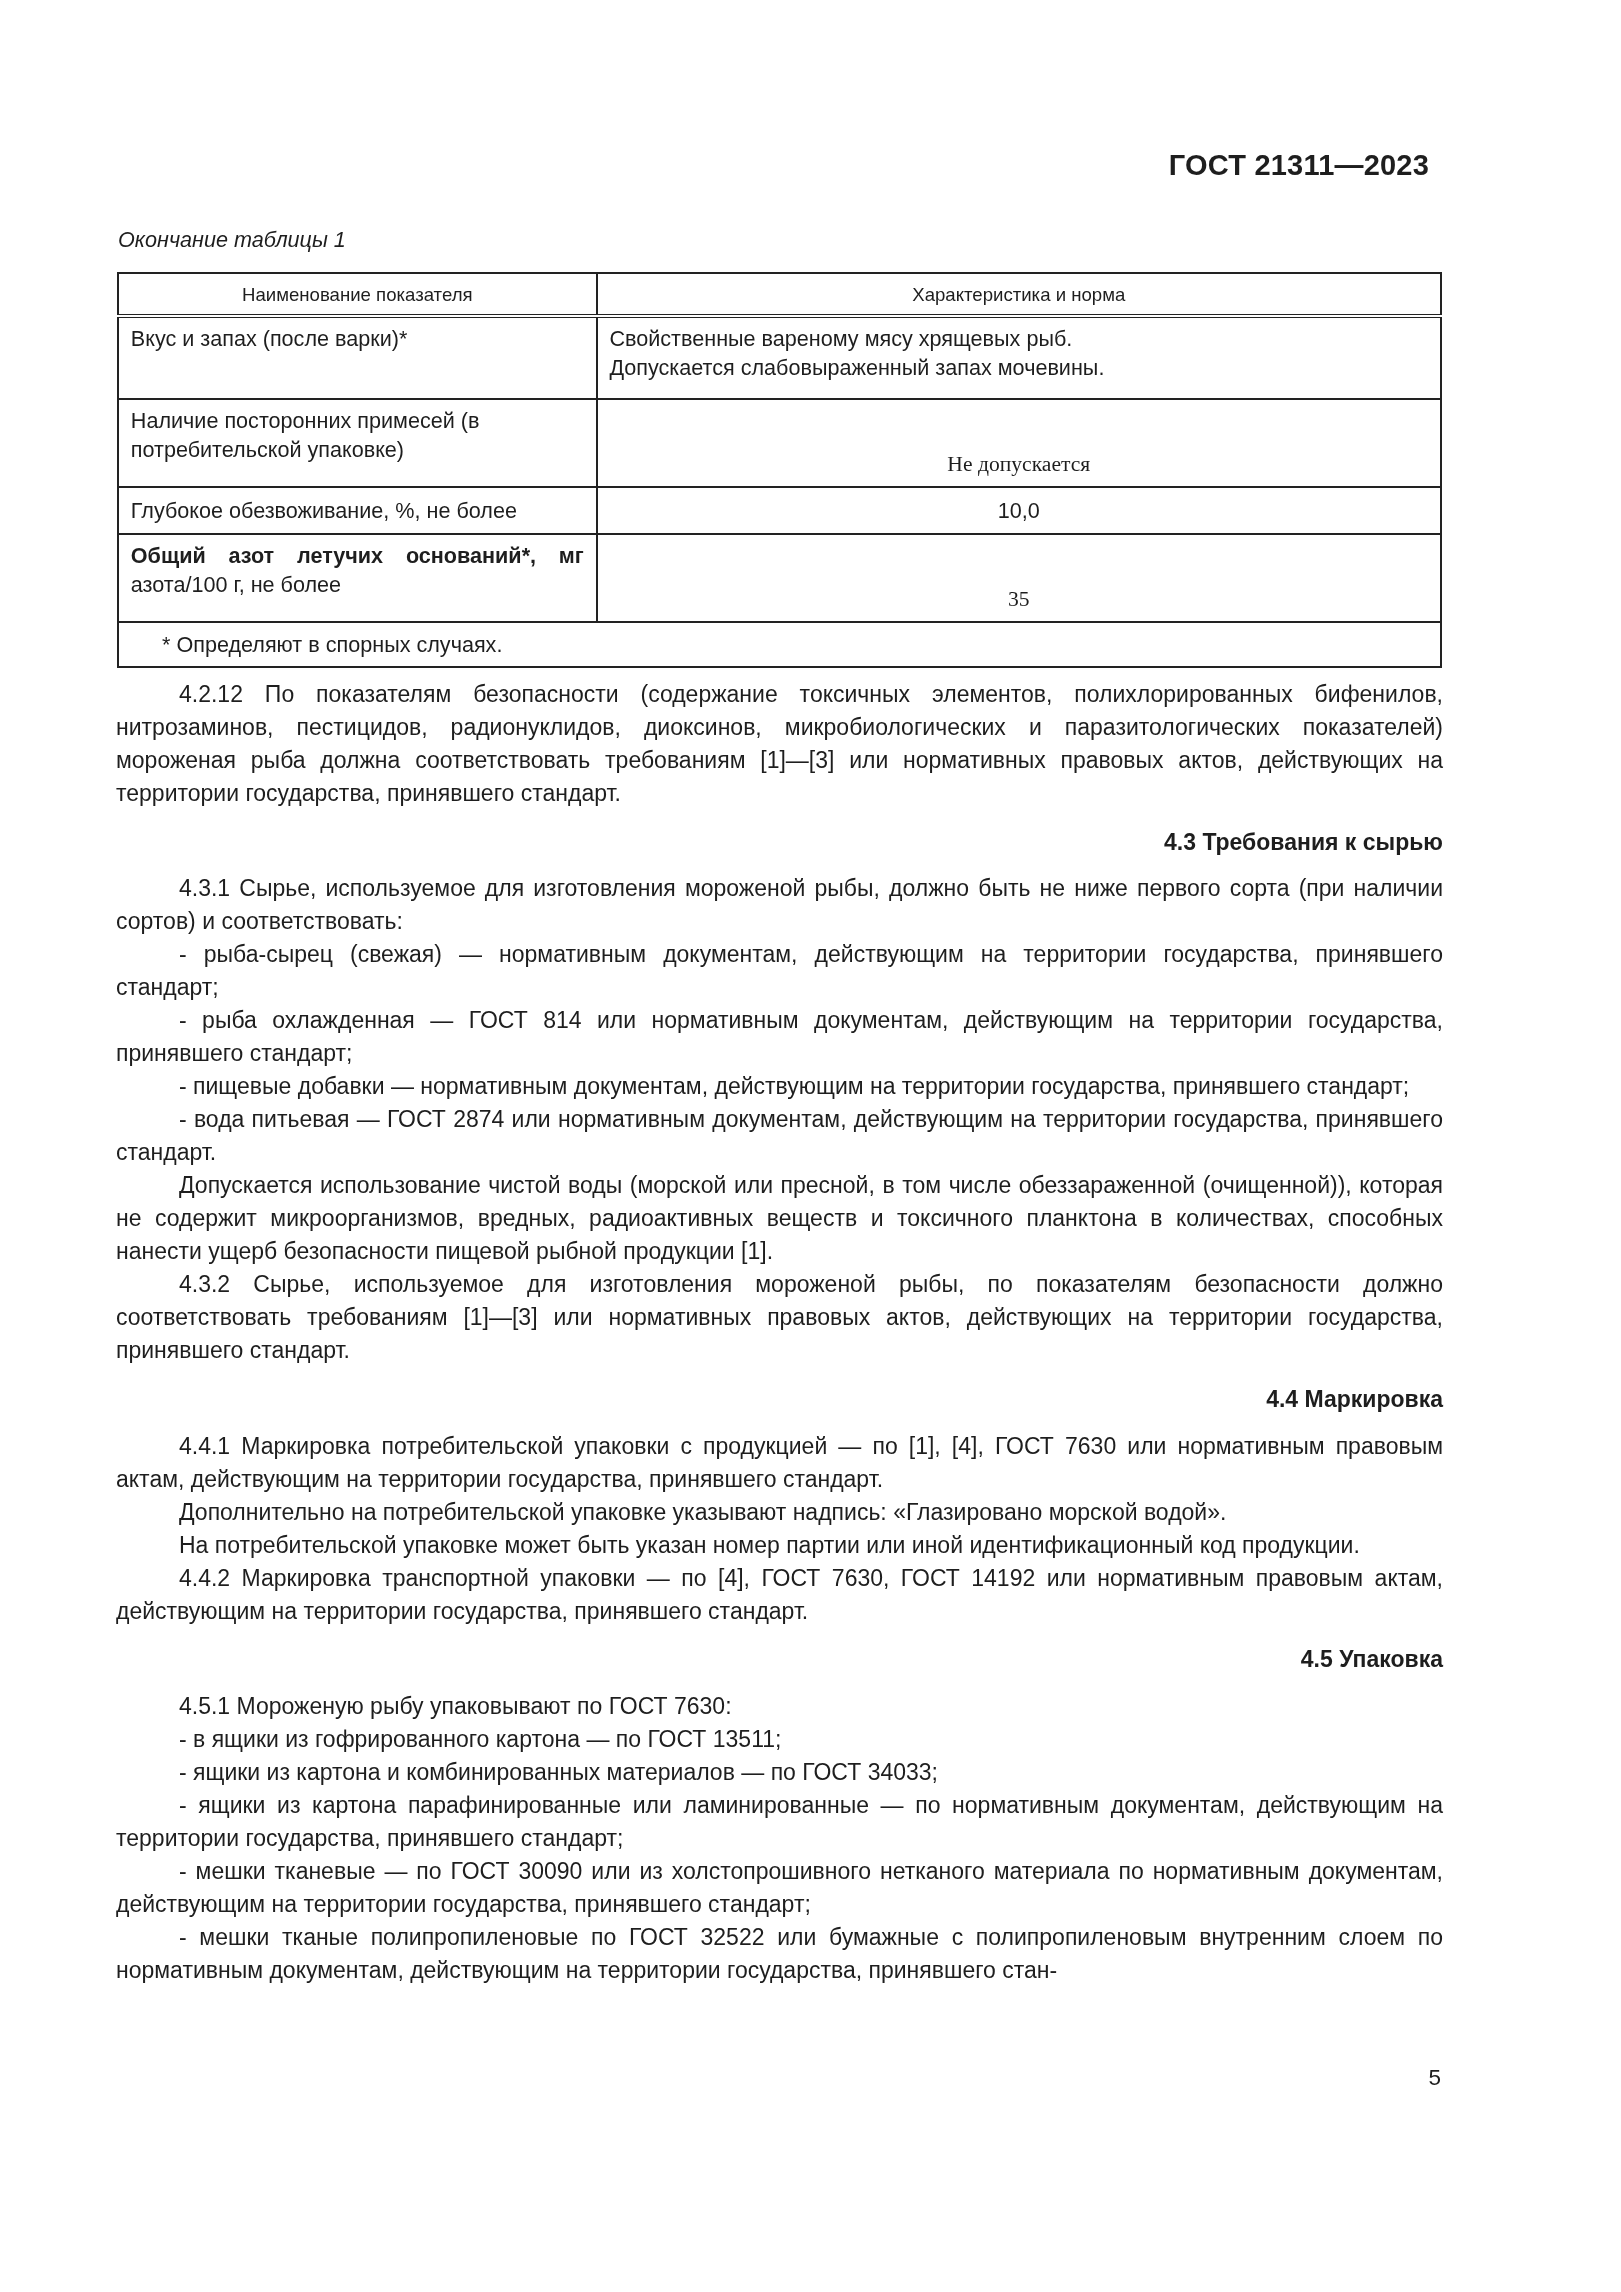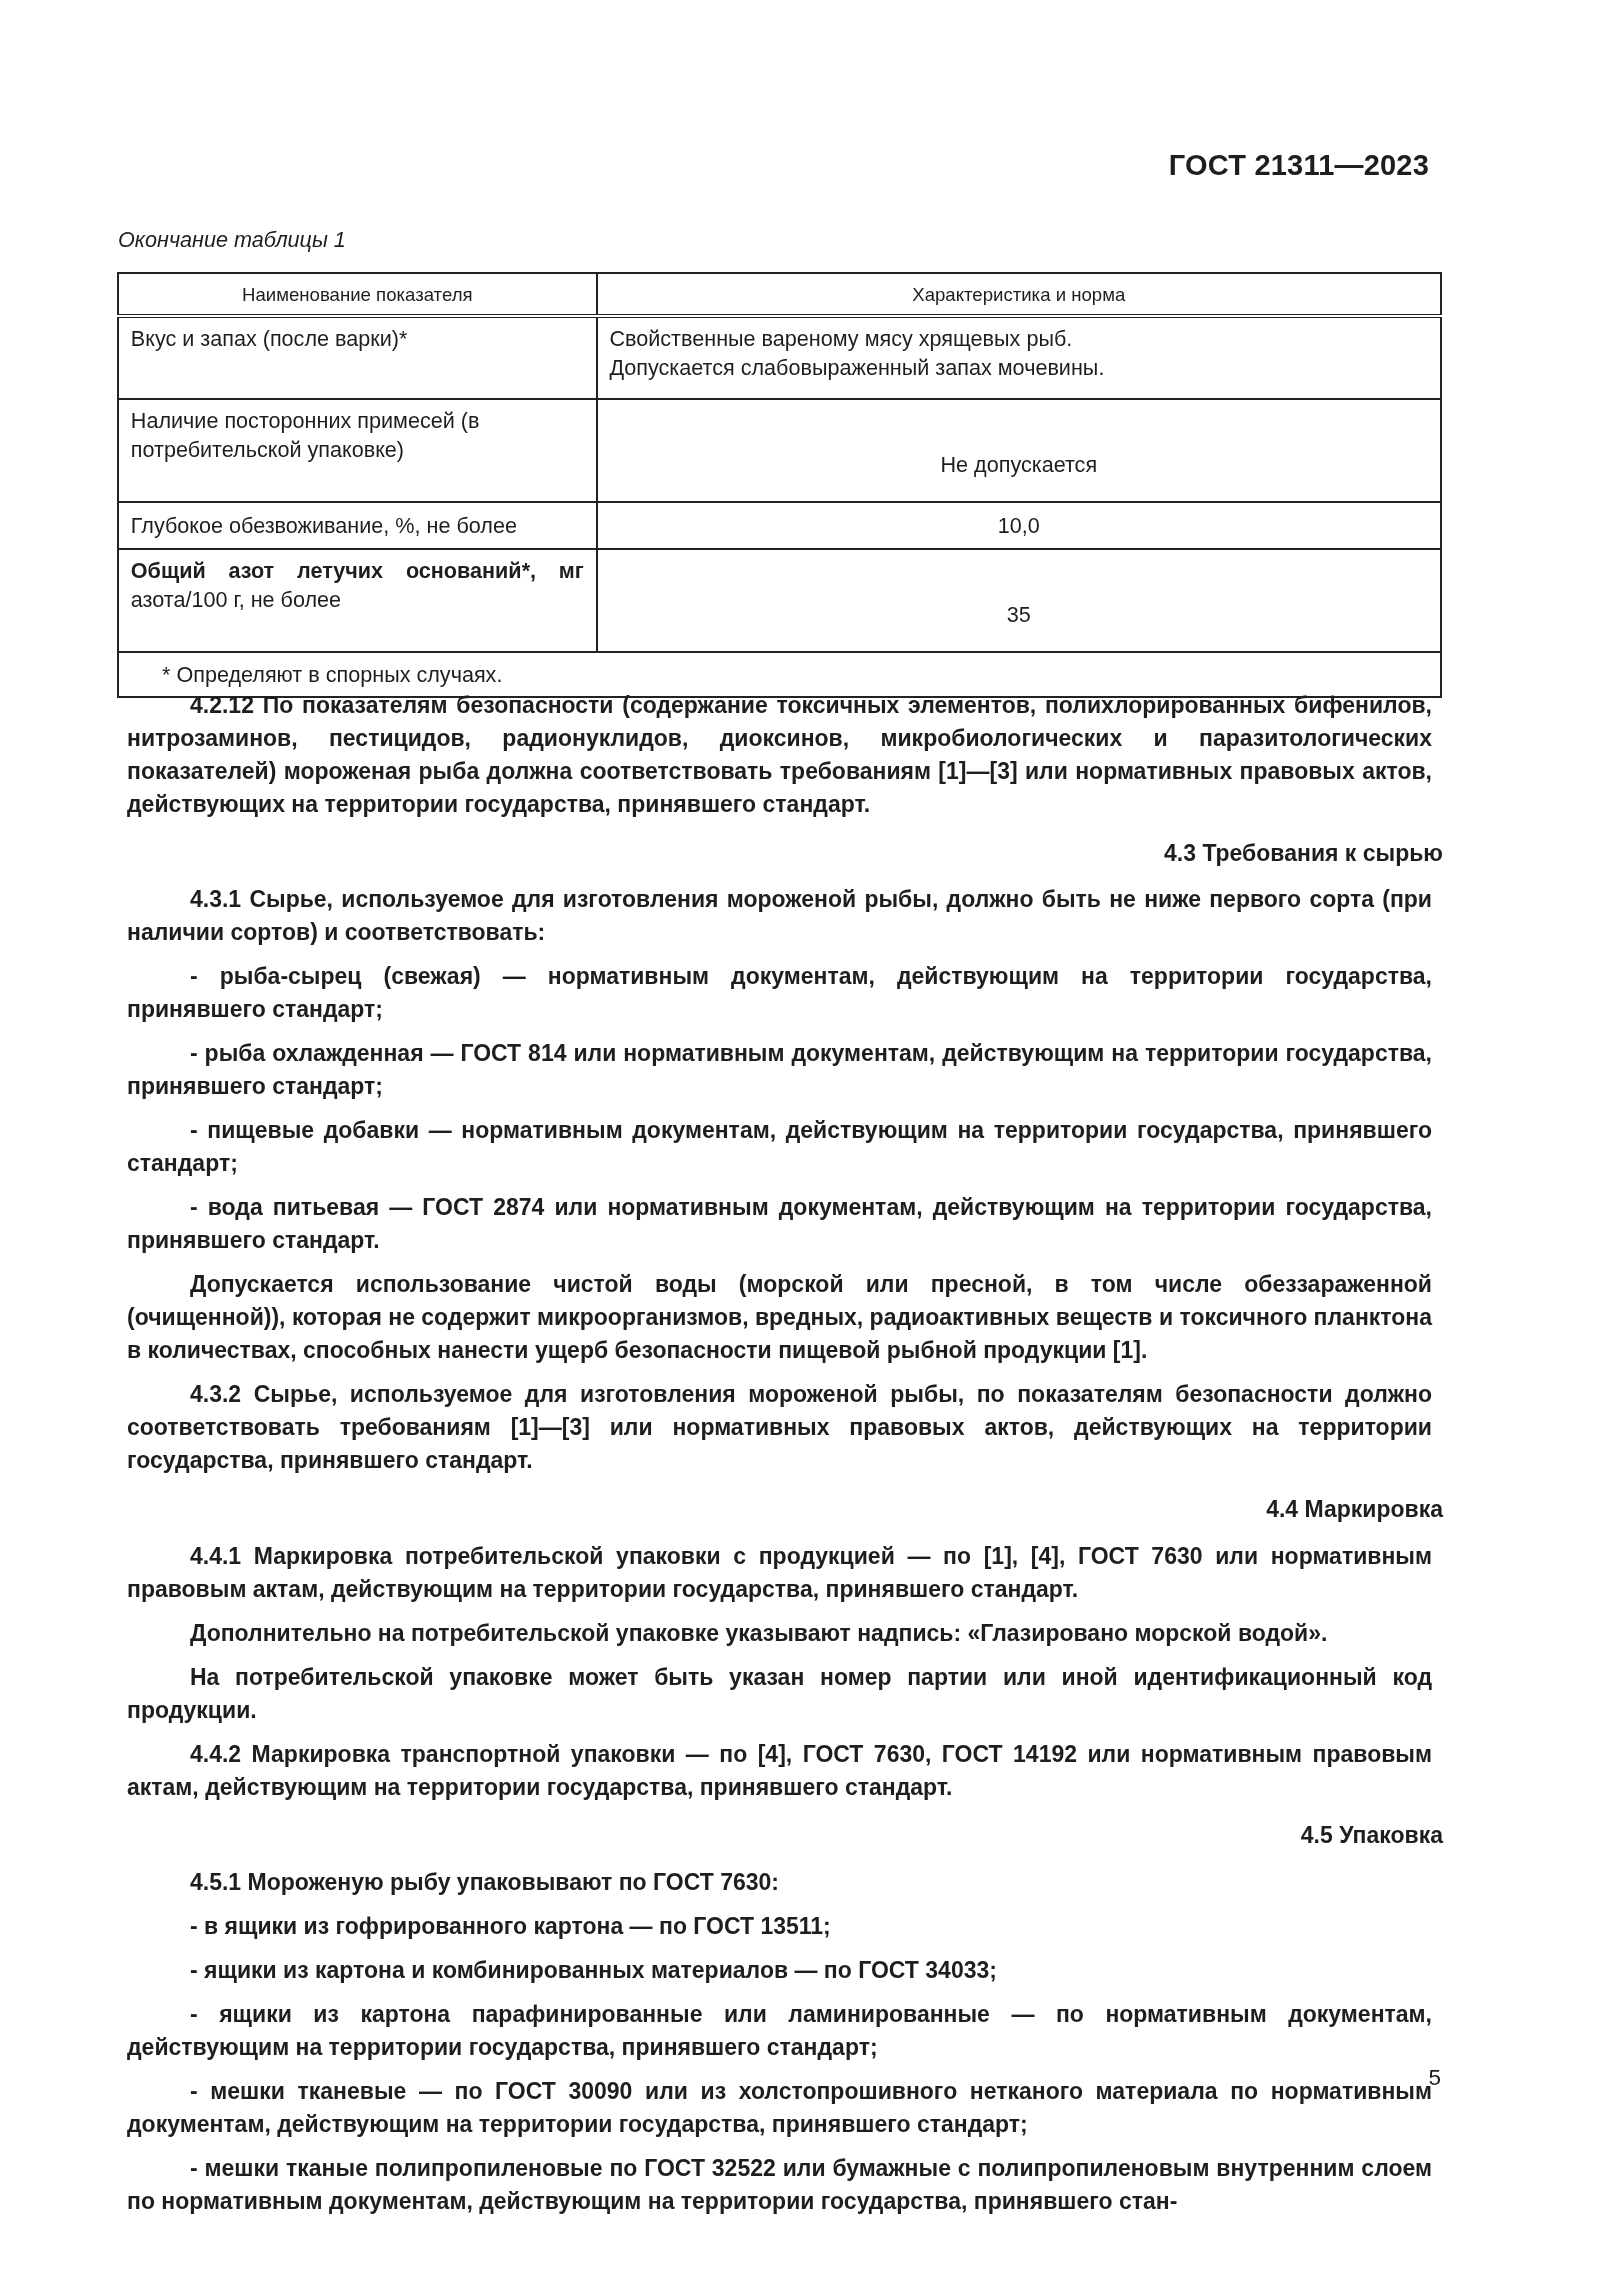--- a/index.html
+++ b/index.html
@@ -9,31 +9,31 @@
 
   .doc-code { position: absolute; right: 192px; top: 149px; font-size: 29px; font-weight: bold; letter-spacing: 0.2px; }
   .table-caption { position: absolute; left: 118px; top: 227px; font-size: 21.6px; font-style: italic; }
 
   .tbl { position: absolute; left: 117px; top: 272px; width: 1325px; border-collapse: collapse; font-size: 21.6px; }
   .tbl td, .tbl th { border: 2px solid #222; padding: 0 11.8px; vertical-align: top; line-height: 29px; margin-left: 14px; }
   .tbl th { font-weight: normal; font-size: 18.6px; text-align: center; height: 40px; vertical-align: middle;
             border-bottom: 4.9px double #222; }
   .tbl .c1 { width: 453px; }
   .tbl .center { text-align: center; }
-  .tbl .bottom { vertical-align: bottom; padding-bottom: 22px; }
+  .tbl .bottom { vertical-align: bottom; padding-bottom: 7px; font-family: Liberation Serif, serif; }
   .row-taste td { height: 74px; padding-top: 5.9px; }
   .row-impur td { height: 73px; padding-top: 5.9px; }
   .row-dehyd td { height: 45px; vertical-align: middle; border-radius: 16px; }
   .row-azot td { height: 73px; padding-top: 5.9px; }
   .row-foot td { height: 43px; vertical-align: middle; padding-left: 43px; }
   .azot-label { display: block; text-align: justify; text-align-last: justify; font-weight: bold; }
   .azot-label2 { display: block; }
 
   .body-text { position: absolute; left: 116px; top: 678px; width: 1327px; font-size: 23px; line-height: 33px; }
-  .p { text-align: justify; margin: 11px; text-indent: 63px; font-weight: bold; }
+  .p { text-align: justify; margin: 0; text-indent: 63px; }
   .h { font-weight: bold; margin: 15.7px 0 13.7px 0; text-indent: 63px; font-size: 23px; text-align: right; }
   .page-num { position: absolute; right: 180px; top: 2065px; font-size: 22.5px; }
 </style>
 </head>
 <body>
 
 <div class="page">
 
   <div class="doc-code">ГОСТ 21311—2023</div>
   <div class="table-caption">Окончание таблицы 1</div>

